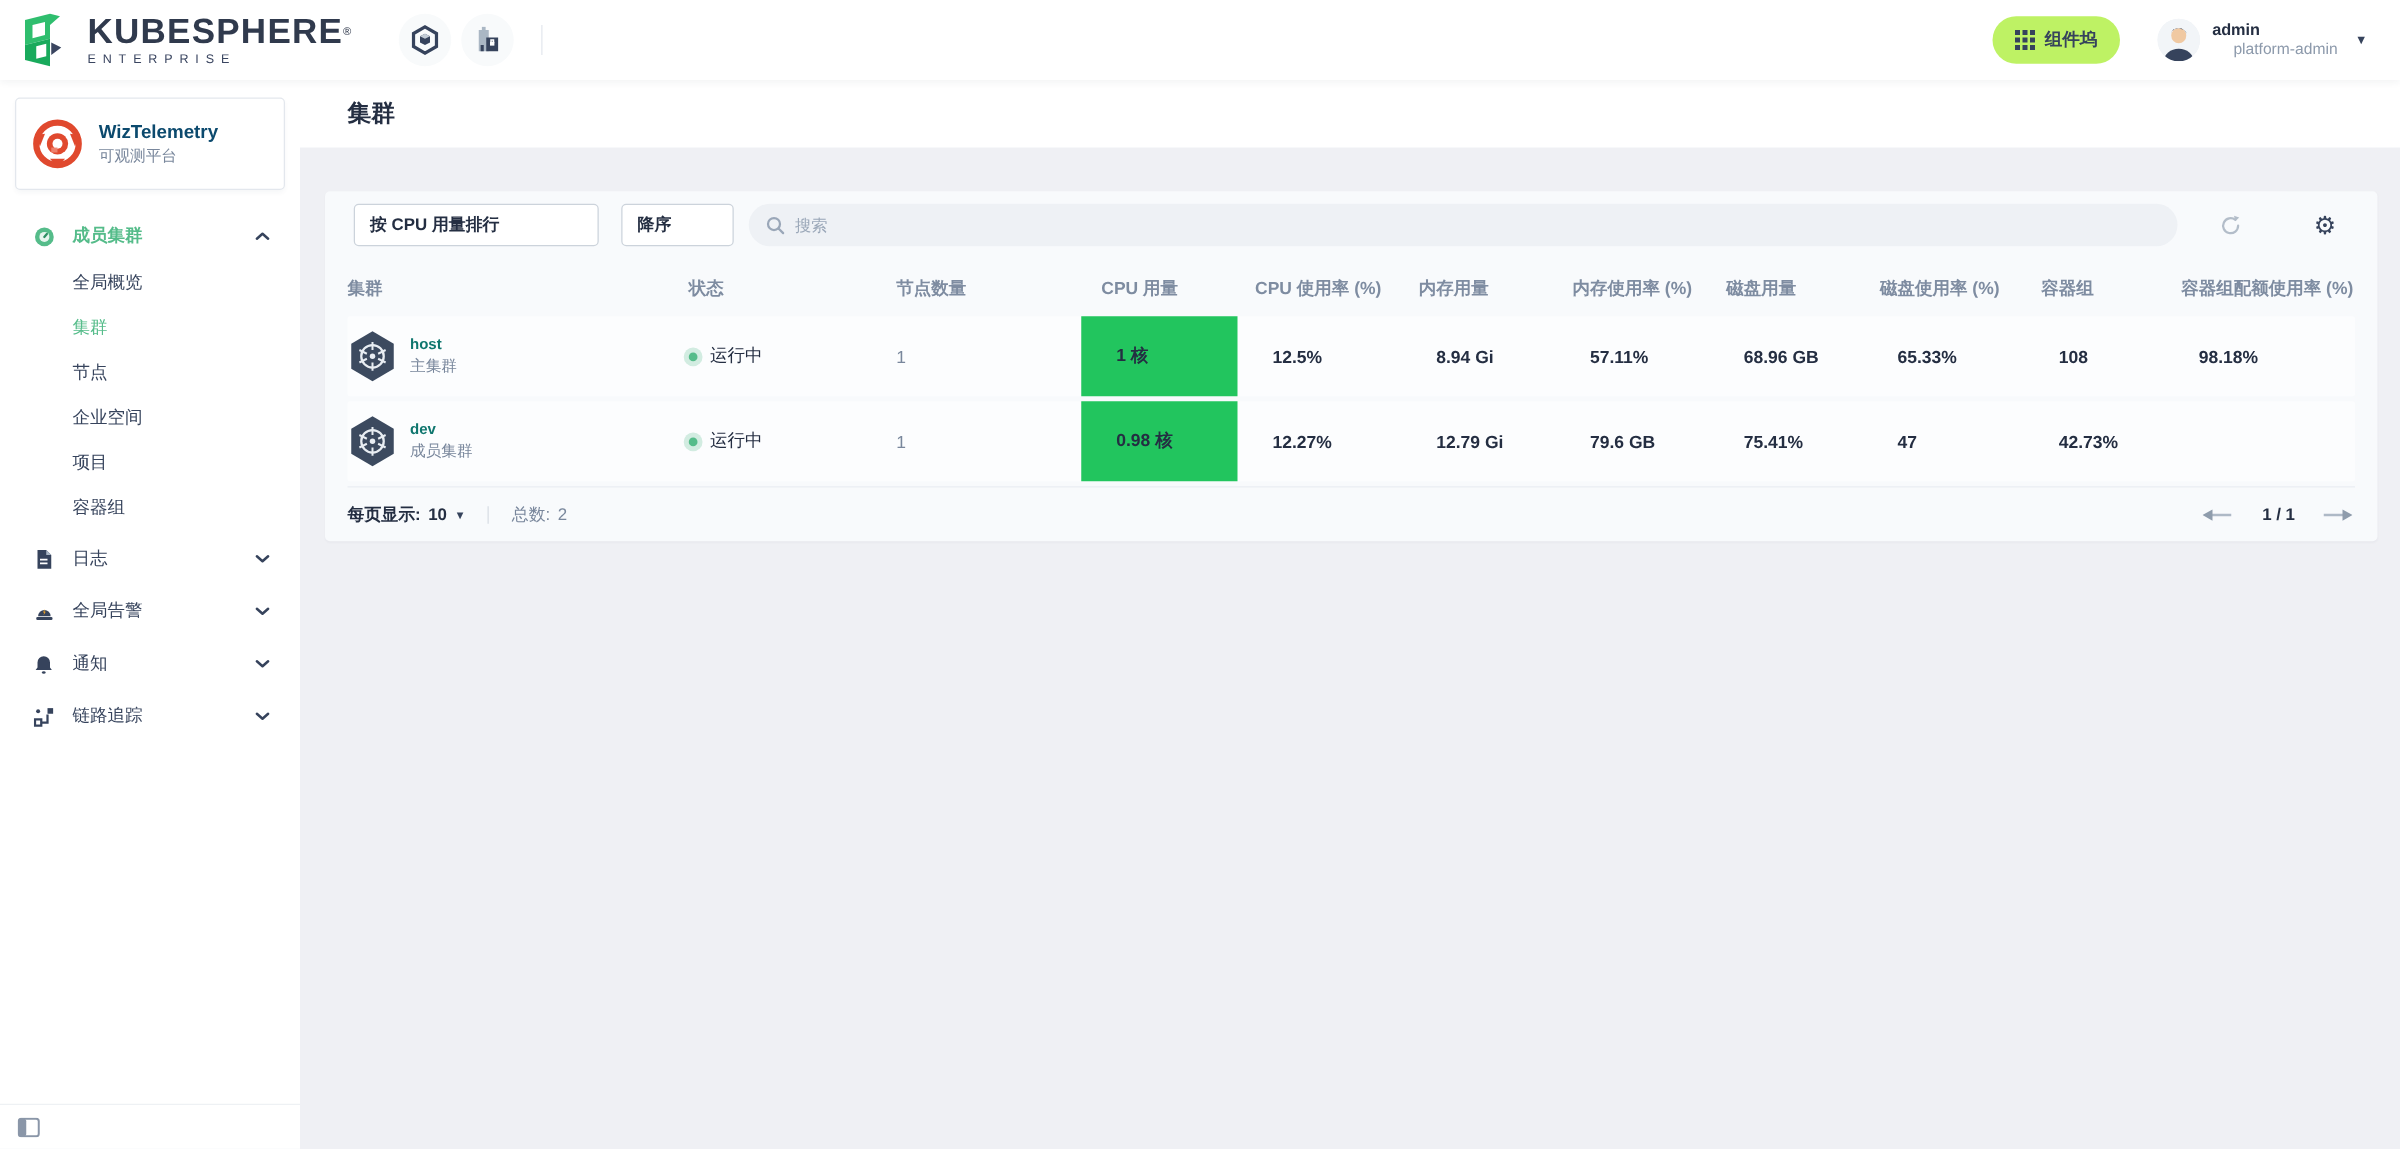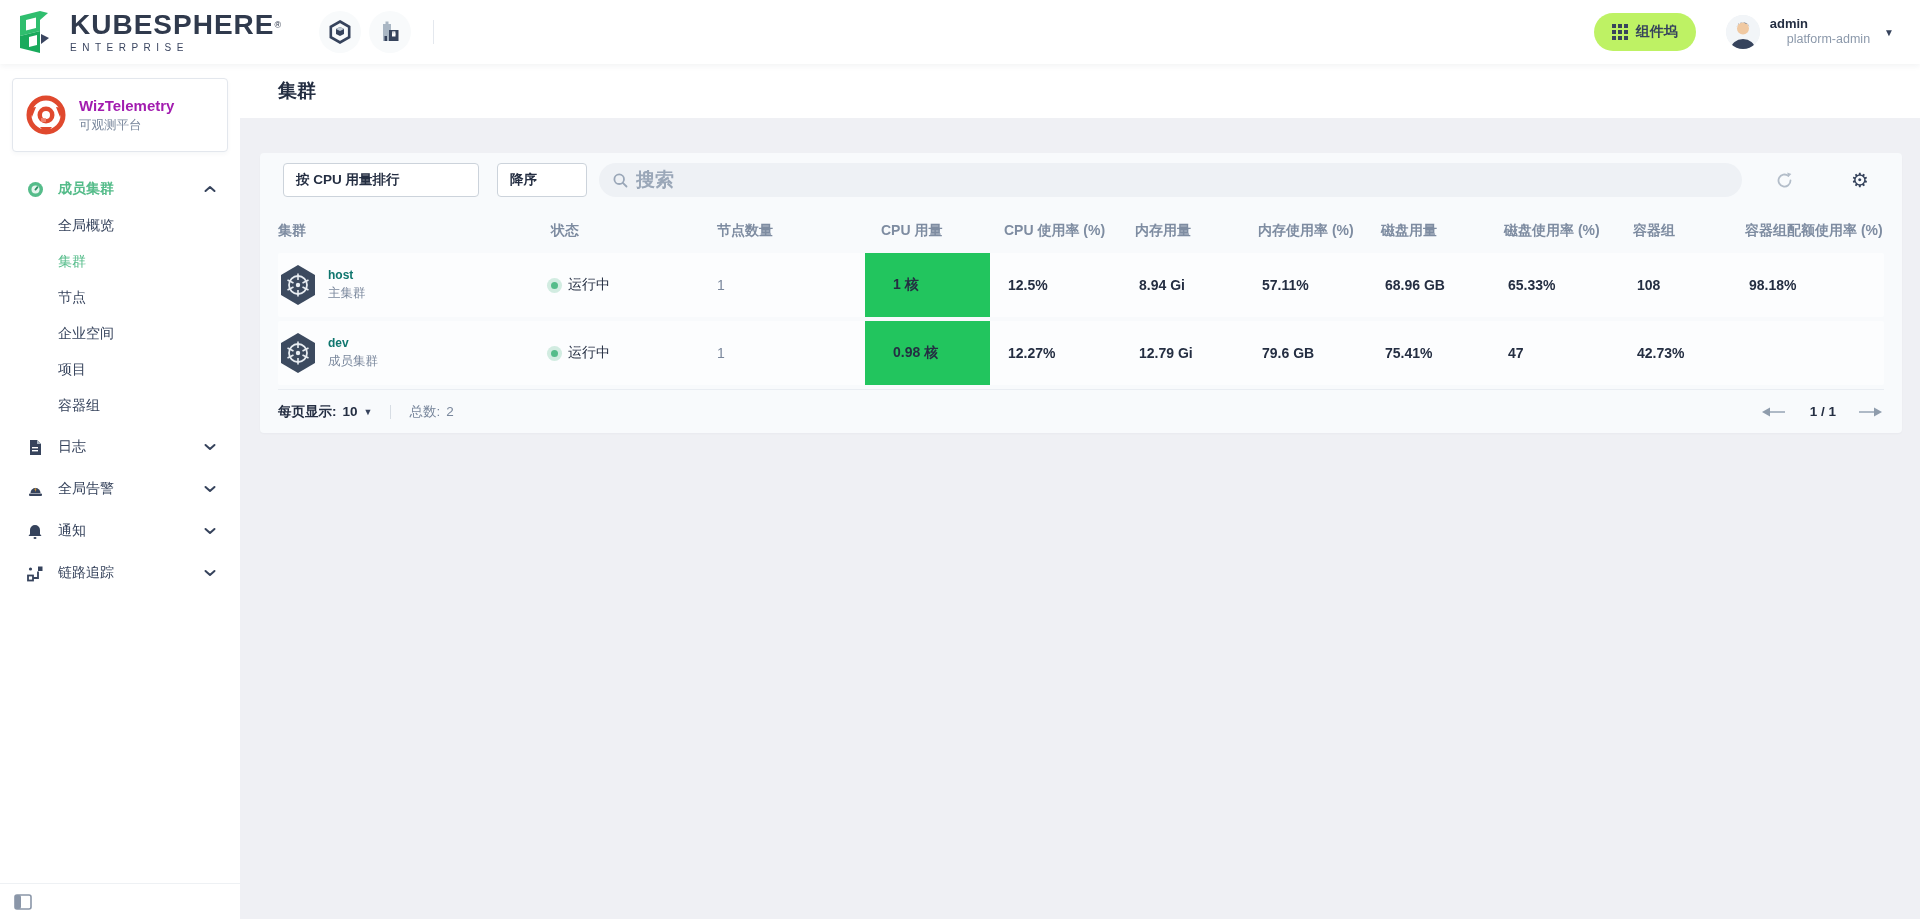--- a/index.html
+++ b/index.html
@@ -32,21 +32,21 @@
   .user-role { font-size:12.5px; color:#8c99ab;padding-left:17px; }
   .user-caret { margin-left:14px; font-size:10px; color:#36435c; }
 
   
   .sidebar { position:absolute; top:64px; left:0; width:240px; bottom:0;
     background:#fff; z-index:10; }
   .product-card { margin:14px 12px 10px 12px; height:74px; background:#fff;
     border:1px solid #e3e7ed; border-radius:4px; display:flex; align-items:center;
     padding:0 12px; box-shadow:0 2px 4px rgba(36,46,66,.04); cursor:pointer; }
   .product-logo { width:42px; height:42px; margin-right:12px; }
-  .product-name { font-size:15px; font-weight:bold; color:#a21caf; }
+  .product-name { font-size:15px; font-weight:bold; color:#0c4a6e; }
   .product-sub { font-size:12.5px; color:#79879c; margin-top:3px; }
   .nav { padding:8px 14px; }
   .nav-item { height:38px; display:flex; align-items:center; padding:0 10px 0 12px;
     border-radius:4px; cursor:pointer; font-size:14px; color:#36435c; }
   .nav-item .nav-ico { width:18px; height:18px; margin-right:14px; display:flex;
     align-items:center; justify-content:center; }
   .nav-item .nav-label { flex:1; }
   .nav-item.section-active { color:#55bc8a; font-weight:bold; }
   .nav-group { margin-top:4px; }
   .nav-sub { height:36px; display:flex; align-items:center; padding-left:44px;
@@ -68,39 +68,39 @@
   
   .toolbar { display:flex; align-items:center; height:34px; }
   .select-box { height:34px; background:#fff; border:1px solid #ccd3db; border-radius:4px;
     display:flex; align-items:center; padding:0 12px; font-size:13.5px; font-weight:bold;
     color:#242e42; cursor:pointer; }
   .sel-sort { width:196px; margin-left:5px; }
   .sel-order { width:90px; margin-left:18px; }
   .search-box { flex:1; height:34px; margin-left:12px; background:#eef1f5;
     border-radius:17px; display:flex; align-items:center; padding:0 14px; }
   .search-box input { border:none; outline:none; background:transparent; flex:1;
-    font-size:19px; margin-left:8px; color:#242e42;
-    font-family:"Liberation Sans","DejaVu Sans",sans-serif;font-weight:bold; }
+    font-size:13px; margin-left:8px; color:#242e42;
+    font-family:"Liberation Sans","DejaVu Sans",sans-serif; }
   .search-box input::placeholder { color:#9aa7b8; }
   .icon-btn { width:32px; height:32px; display:flex; align-items:center;
     justify-content:center; cursor:pointer; }
   .refresh-btn { margin-left:26px; }
   .gear-btn { margin-left:44px; margin-right:8px; font-size:20px; color:#36435c; }
 
   
   .grid-row { display:grid;
     grid-template-columns:273px 166px 148px 125px 131px 123px 123px 123px 129px 112px 1fr; }
   .t-header { height:44px; margin-top:12px; align-items:center;
     color:#7e8ca1; font-size:14px; font-weight:bold; }
   .t-header .hc { padding:0; } .t-header .pad { padding-left:14px; }
   .t-header .hc4 { padding-left:16px; }
   .t-row { height:64px; align-items:center; background:#fcfdfe; border-radius:2px;
     margin-bottom:4px; font-size:14px; cursor:pointer; }
   .cell { display:flex; align-items:center; height:100%; }
-  .cell.pad { padding-left:18px; }
+  .cell.pad { padding-left:28px; }
   .cell.hl { background:#22c55e; padding-left:28px; }
   .val { font-weight:bold; color:#242e42; }
   .muted { color:#79879c; }
   .cl-cell { display:flex; align-items:center; }
   .cl-icon { width:40px; height:44px; margin-right:10px; flex:none; }
   .cl-name { font-size:12px; font-weight:bold; color:#0f766e; line-height:1.2; }
   .cl-sub { font-size:12.5px; color:#79879c; margin-top:3px; }
   .status-dot { width:7px; height:7px; border-radius:50%; background:#55bc8a;
     box-shadow:0 0 0 4px rgba(85,188,138,.25); margin-right:10px; }
 

